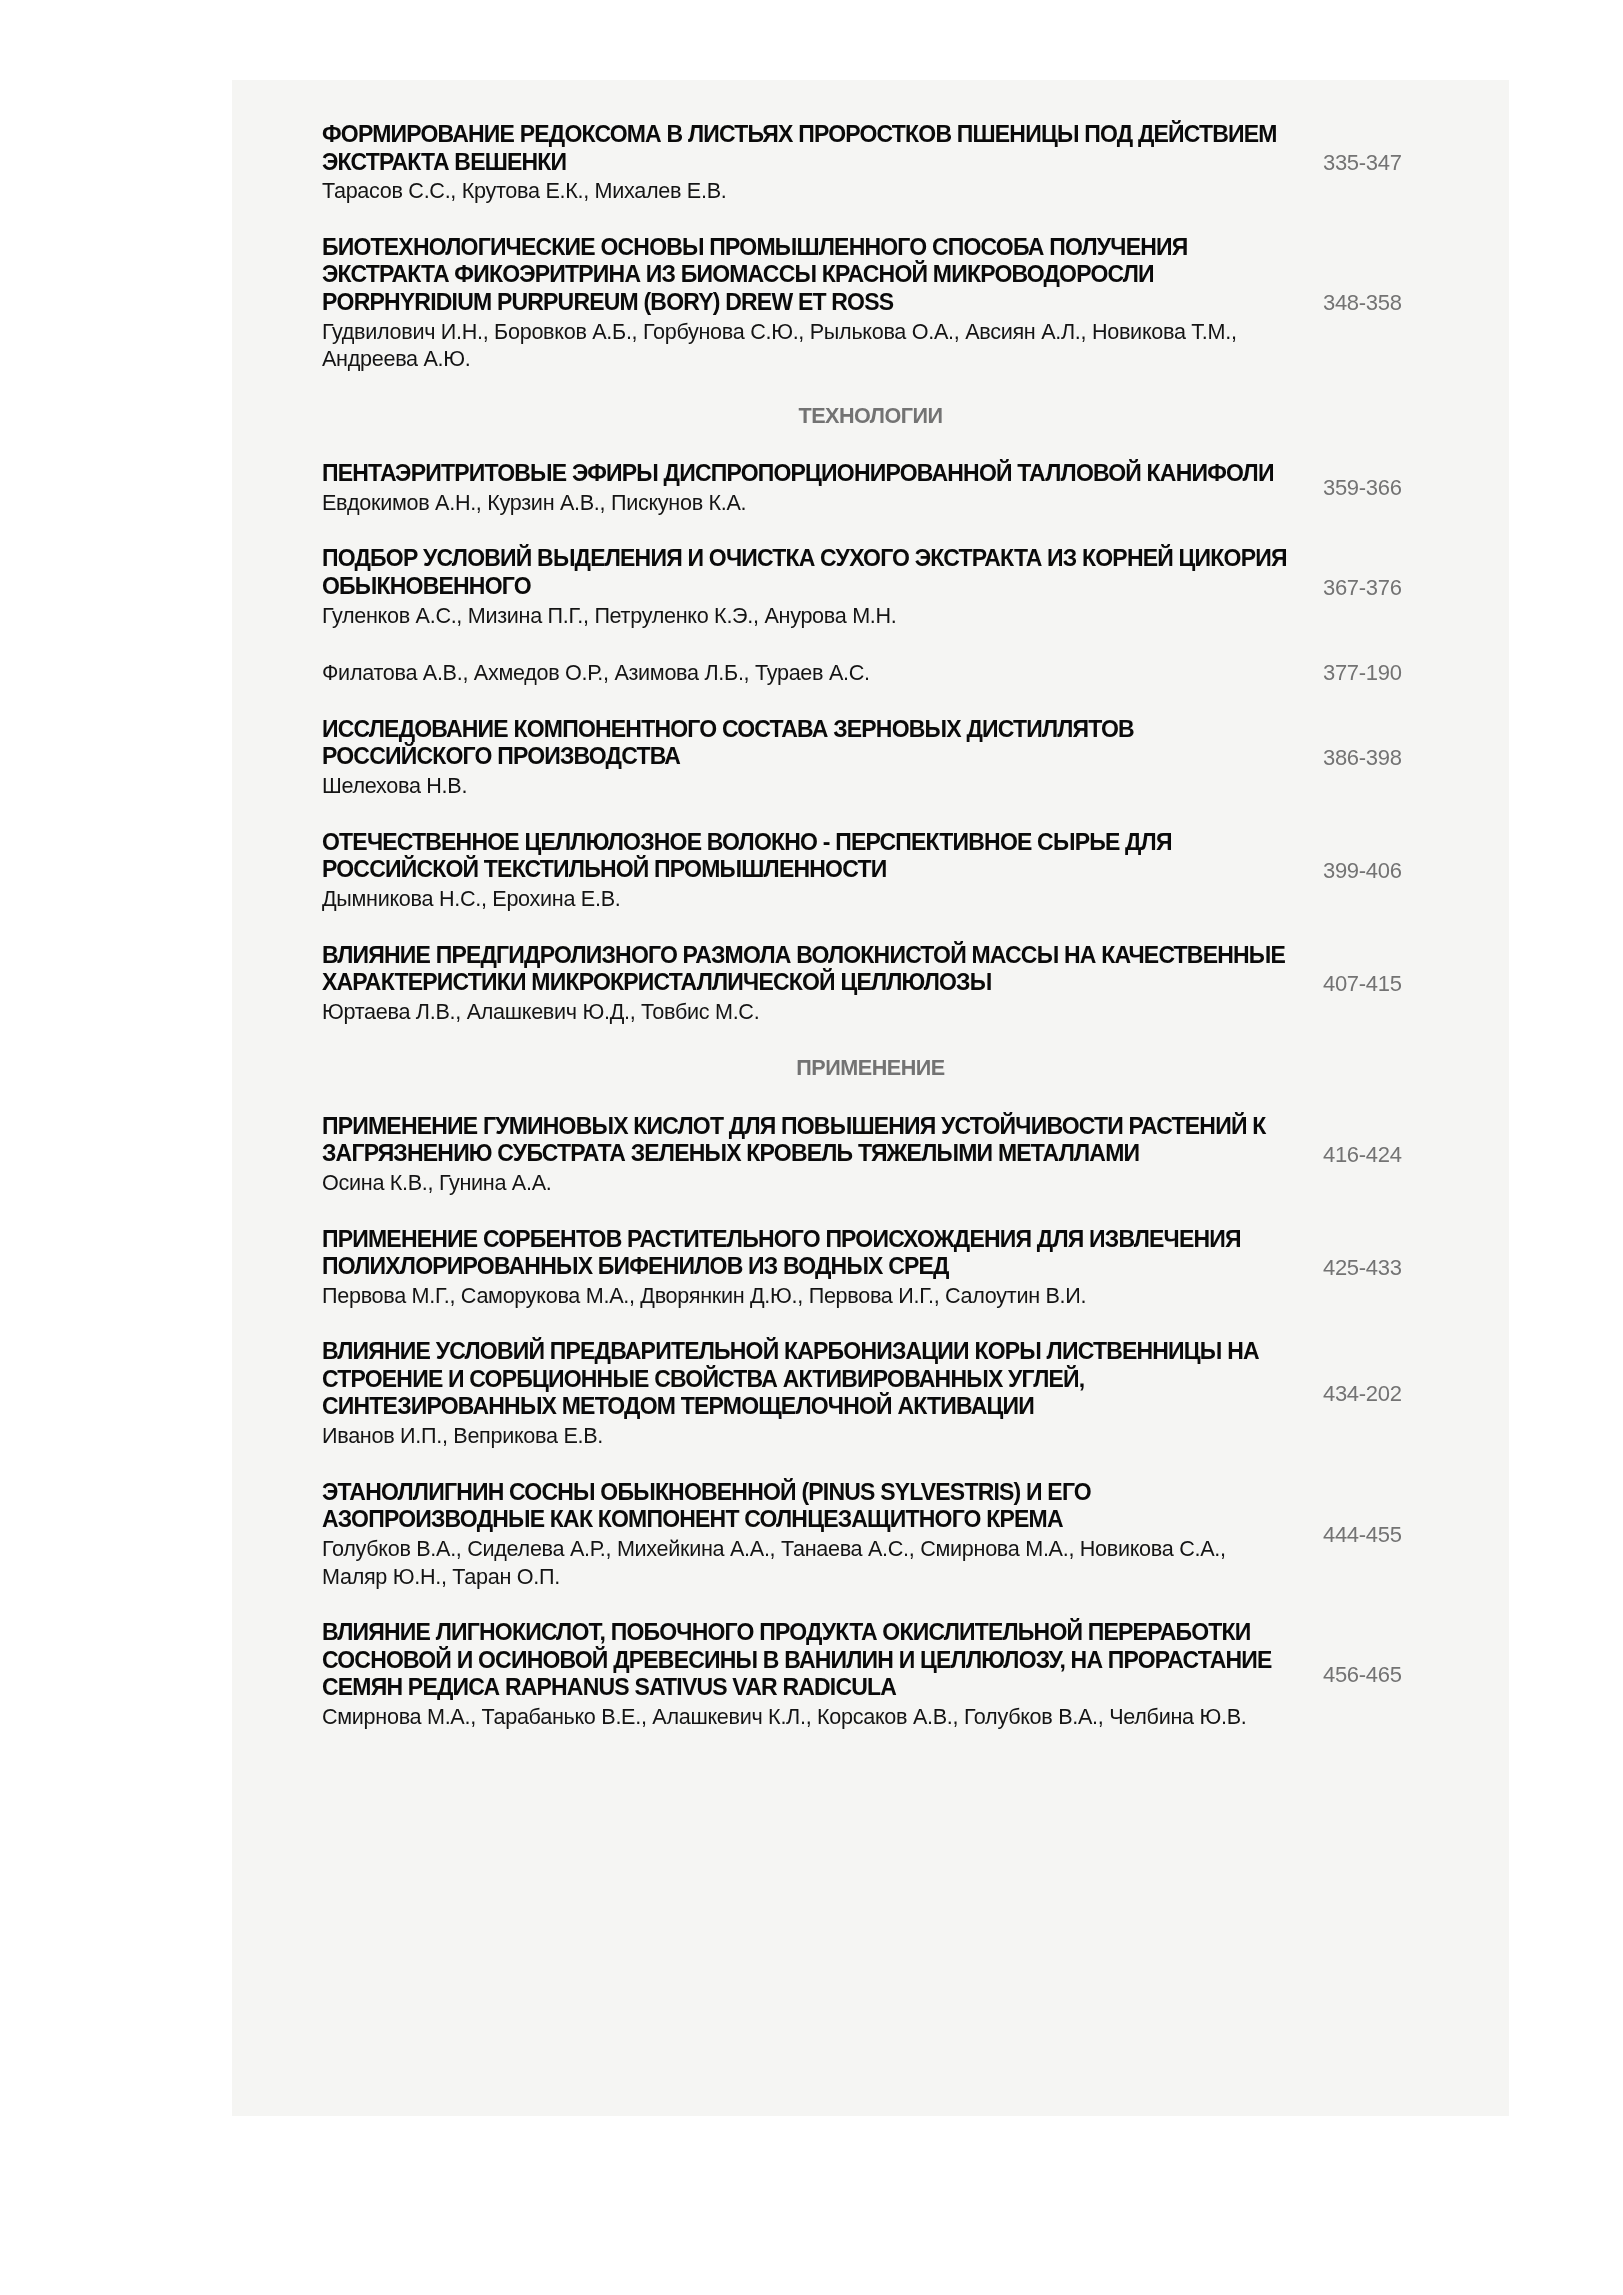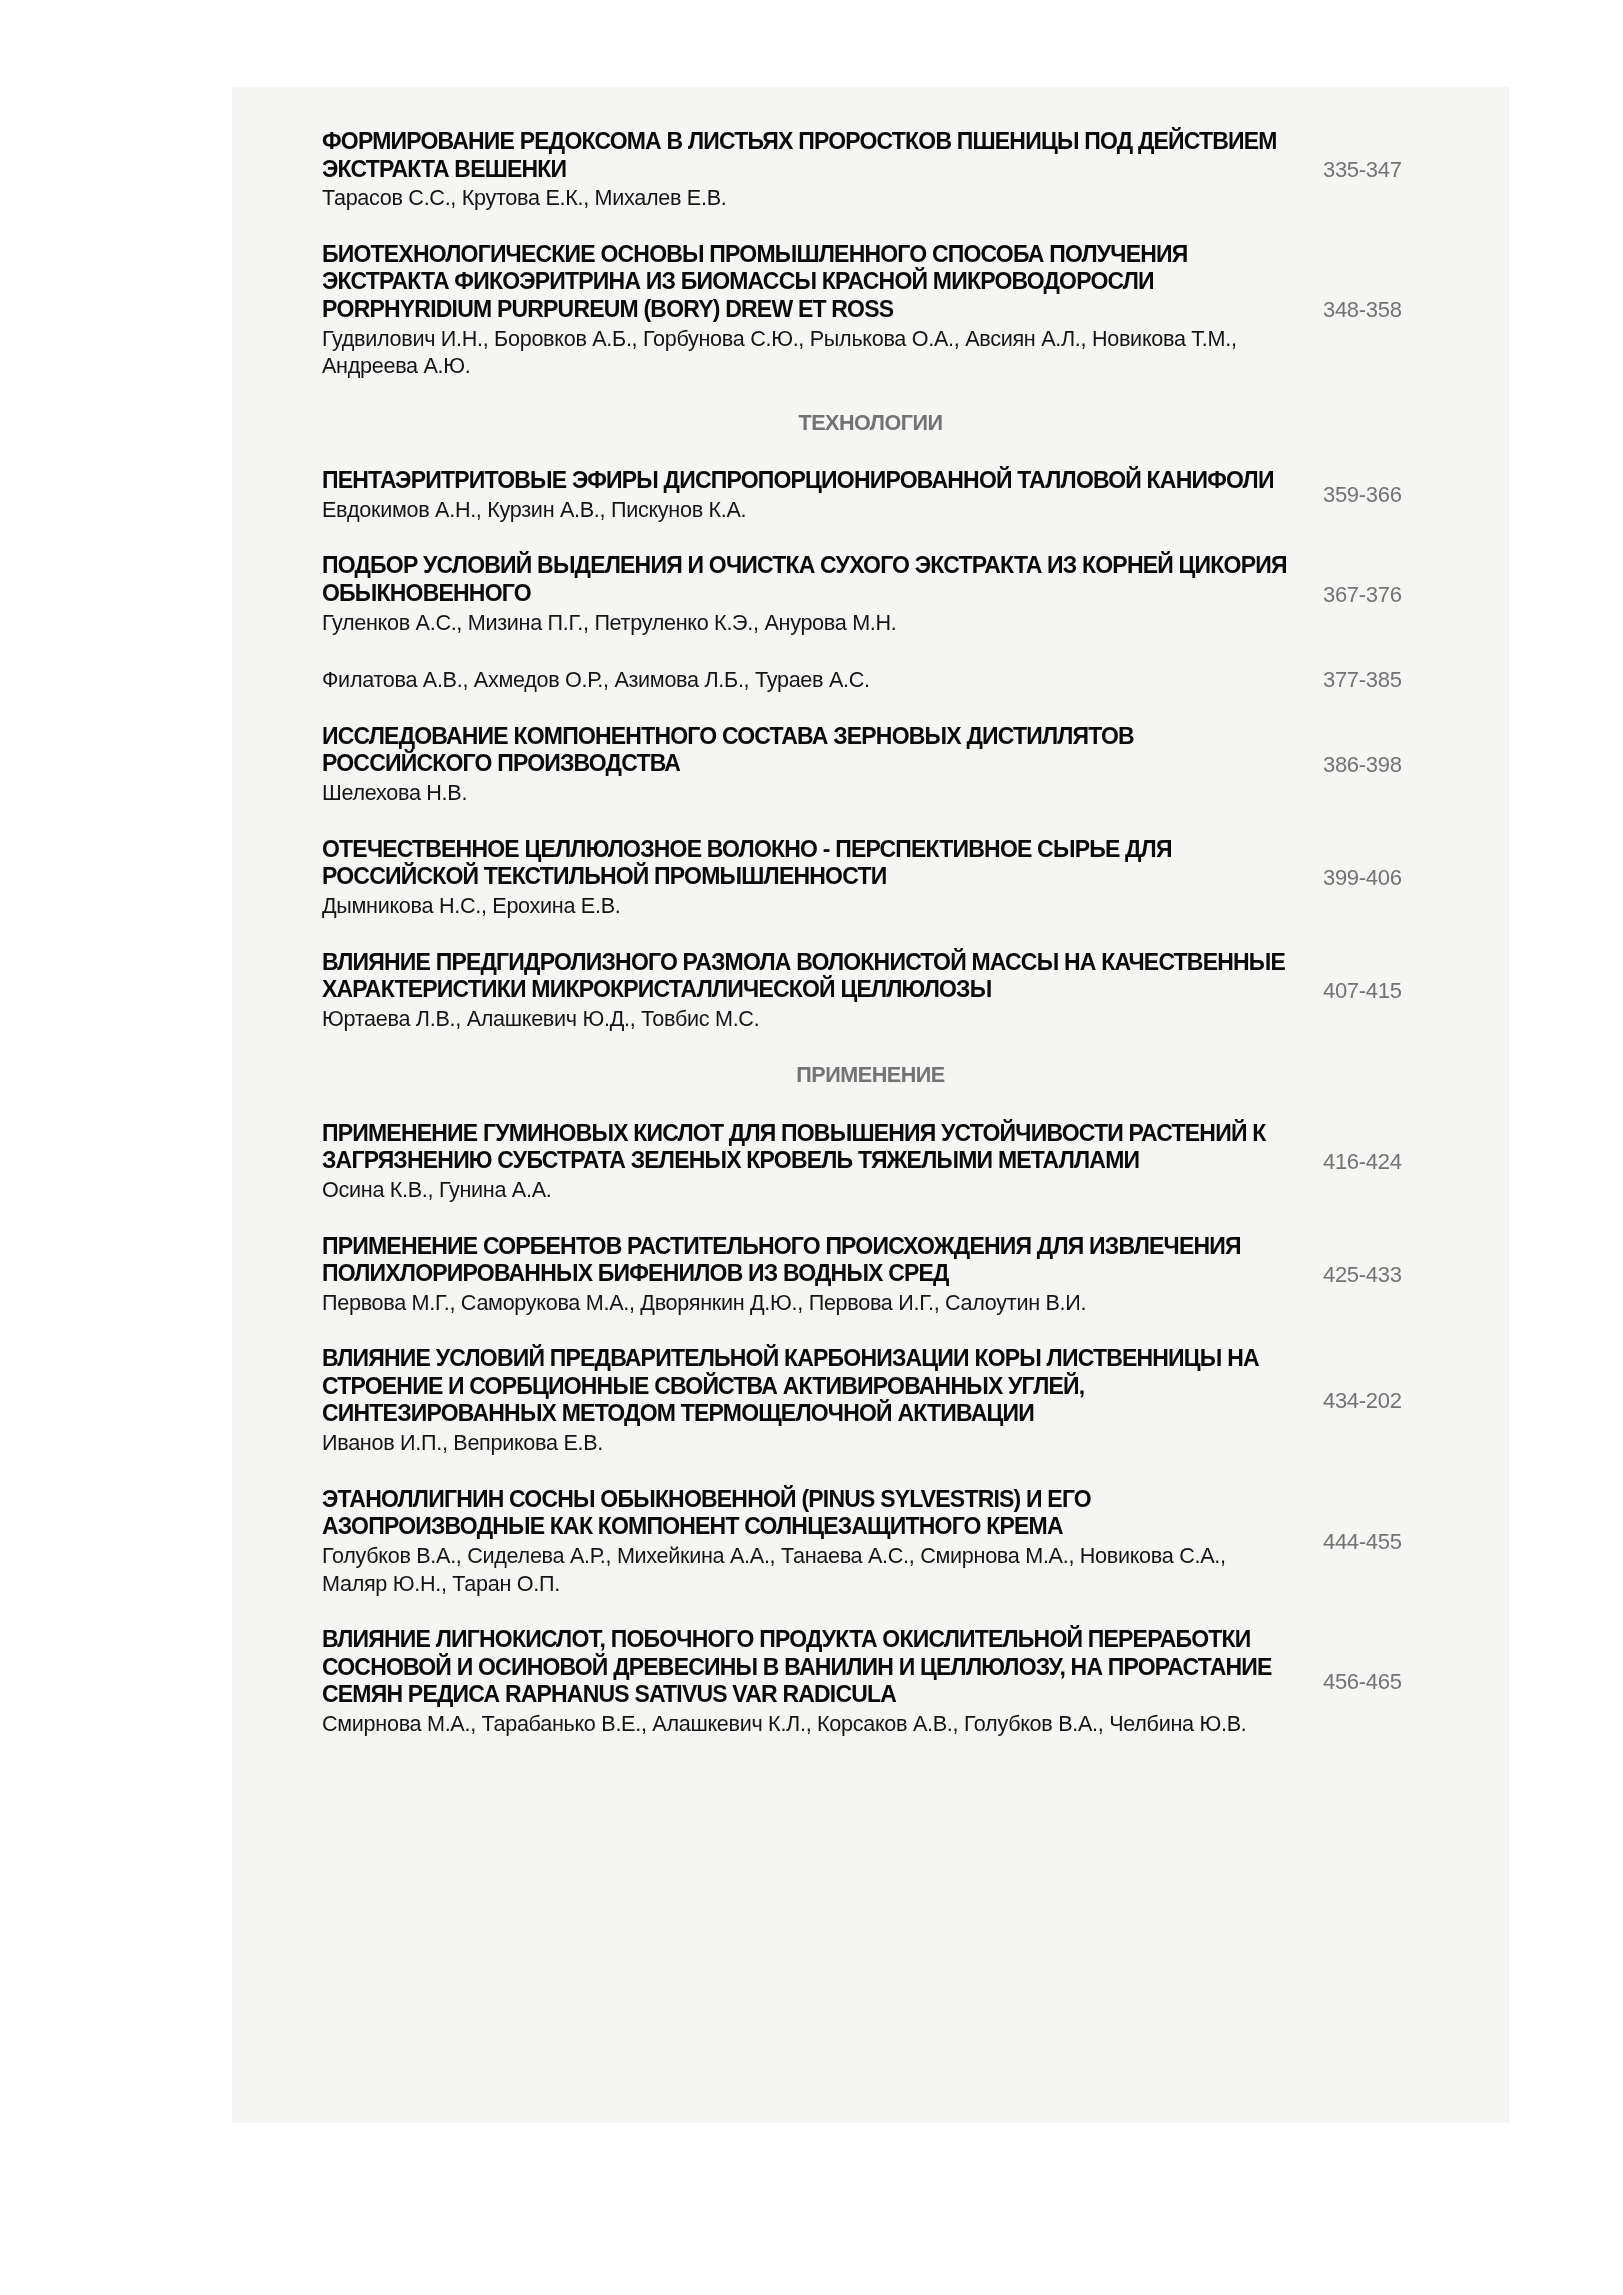--- a/index.html
+++ b/index.html
@@ -7,21 +7,21 @@
   body {
     background: #ffffff;
     font-family: "Liberation Sans", "DejaVu Sans", sans-serif;
     color: #0a0a0a;
     position: relative;
     overflow: hidden;
   }
   .sheet {
     position: absolute;
     left: 232px;
-    top: 87px;
+    top: 80px;
     width: 1277px;
     height: 2036px;
     background: #f5f5f3;
   }
   .content {
     padding: 41px 90px 0 90px;
   }
   .toc-section { display: block; }
   .section-heading {
     font-weight: 700;
@@ -117,21 +117,21 @@
 ОБЫКНОВЕННОГО</h3>
       <p class="entry-authors">Гуленков А.С., Мизина П.Г., Петруленко К.Э., Анурова М.Н.</p>
     </div>
     <div class="entry-pages">367-376</div>
   </article>
 
   <article class="entry">
     <div class="entry-text">
       <p class="entry-authors">Филатова А.В., Ахмедов О.Р., Азимова Л.Б., Тураев А.С.</p>
     </div>
-    <div class="entry-pages">377-385</div>
+    <div class="entry-pages">377-190</div>
   </article>
 
   <article class="entry">
     <div class="entry-text">
       <h3 class="entry-title">ИССЛЕДОВАНИЕ КОМПОНЕНТНОГО СОСТАВА ЗЕРНОВЫХ ДИСТИЛЛЯТОВ
 РОССИЙСКОГО ПРОИЗВОДСТВА</h3>
       <p class="entry-authors">Шелехова Н.В.</p>
     </div>
     <div class="entry-pages">386-398</div>
   </article>

